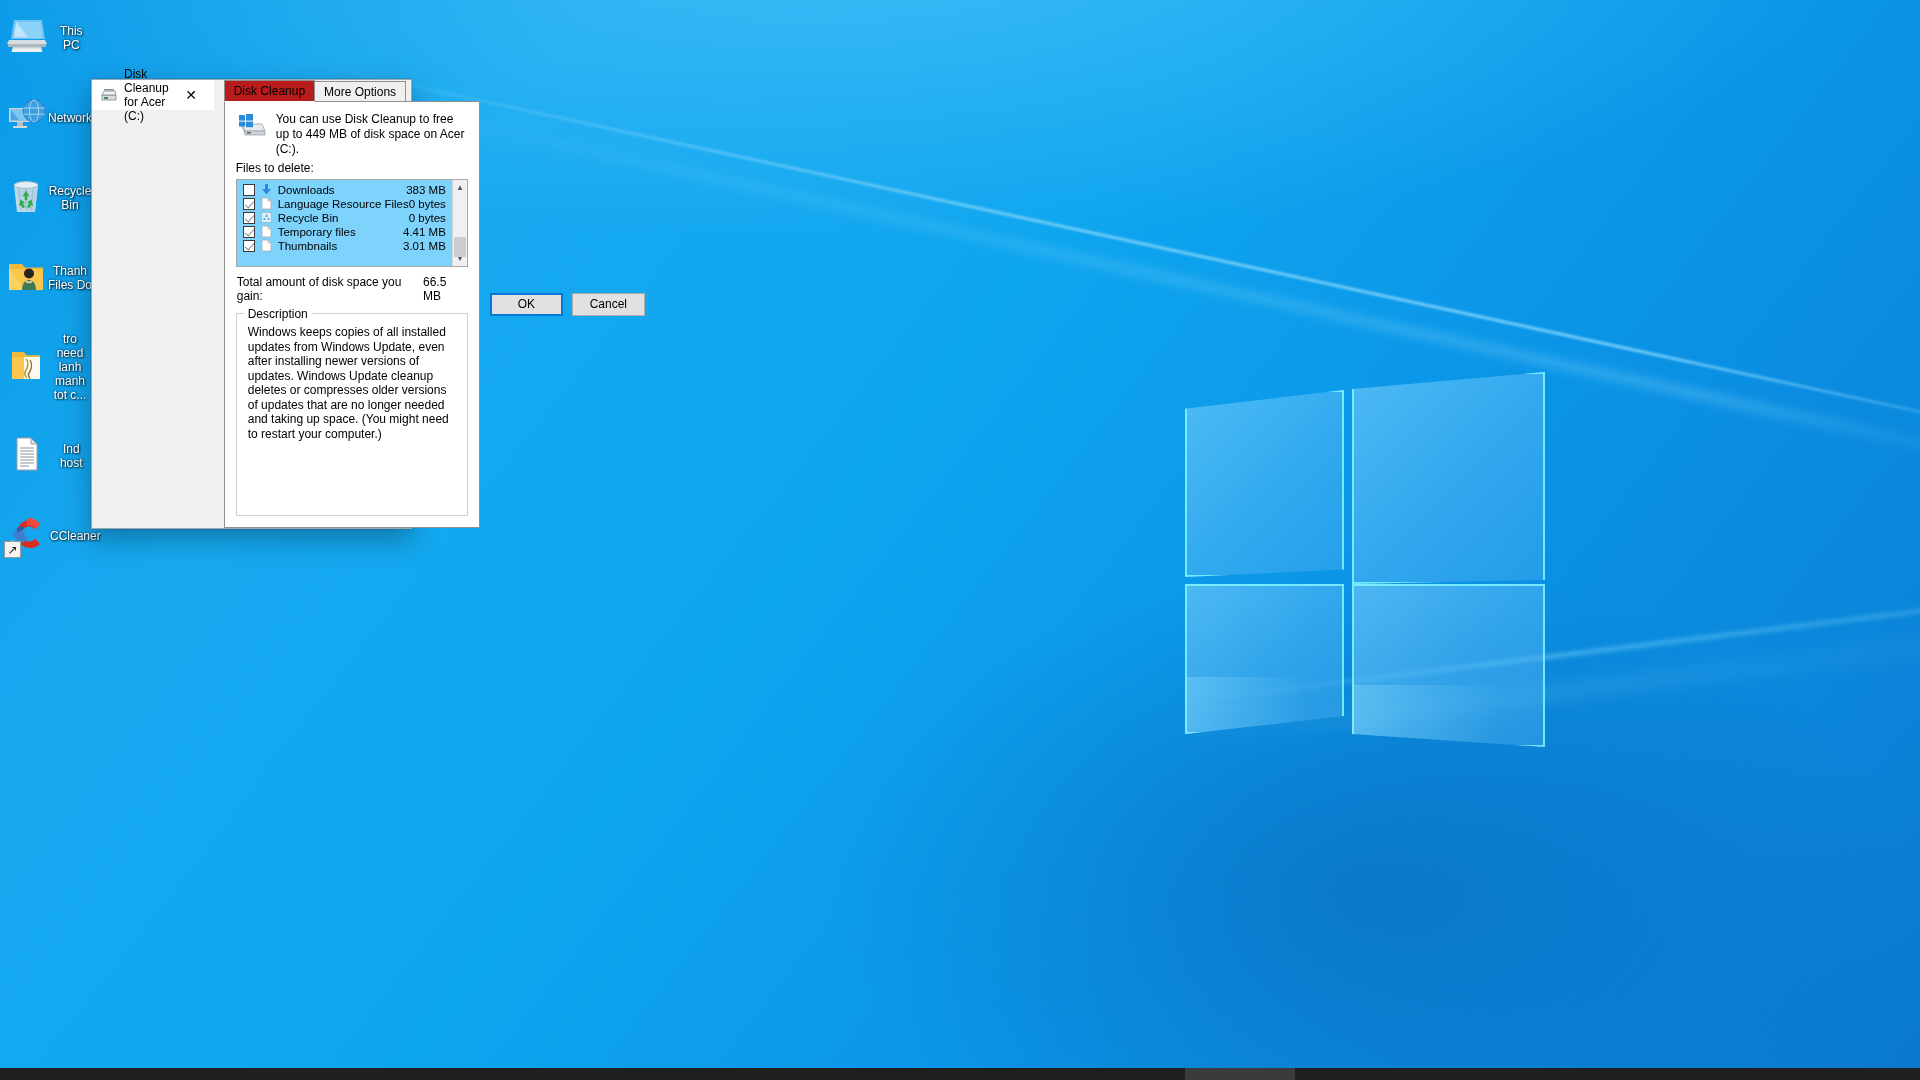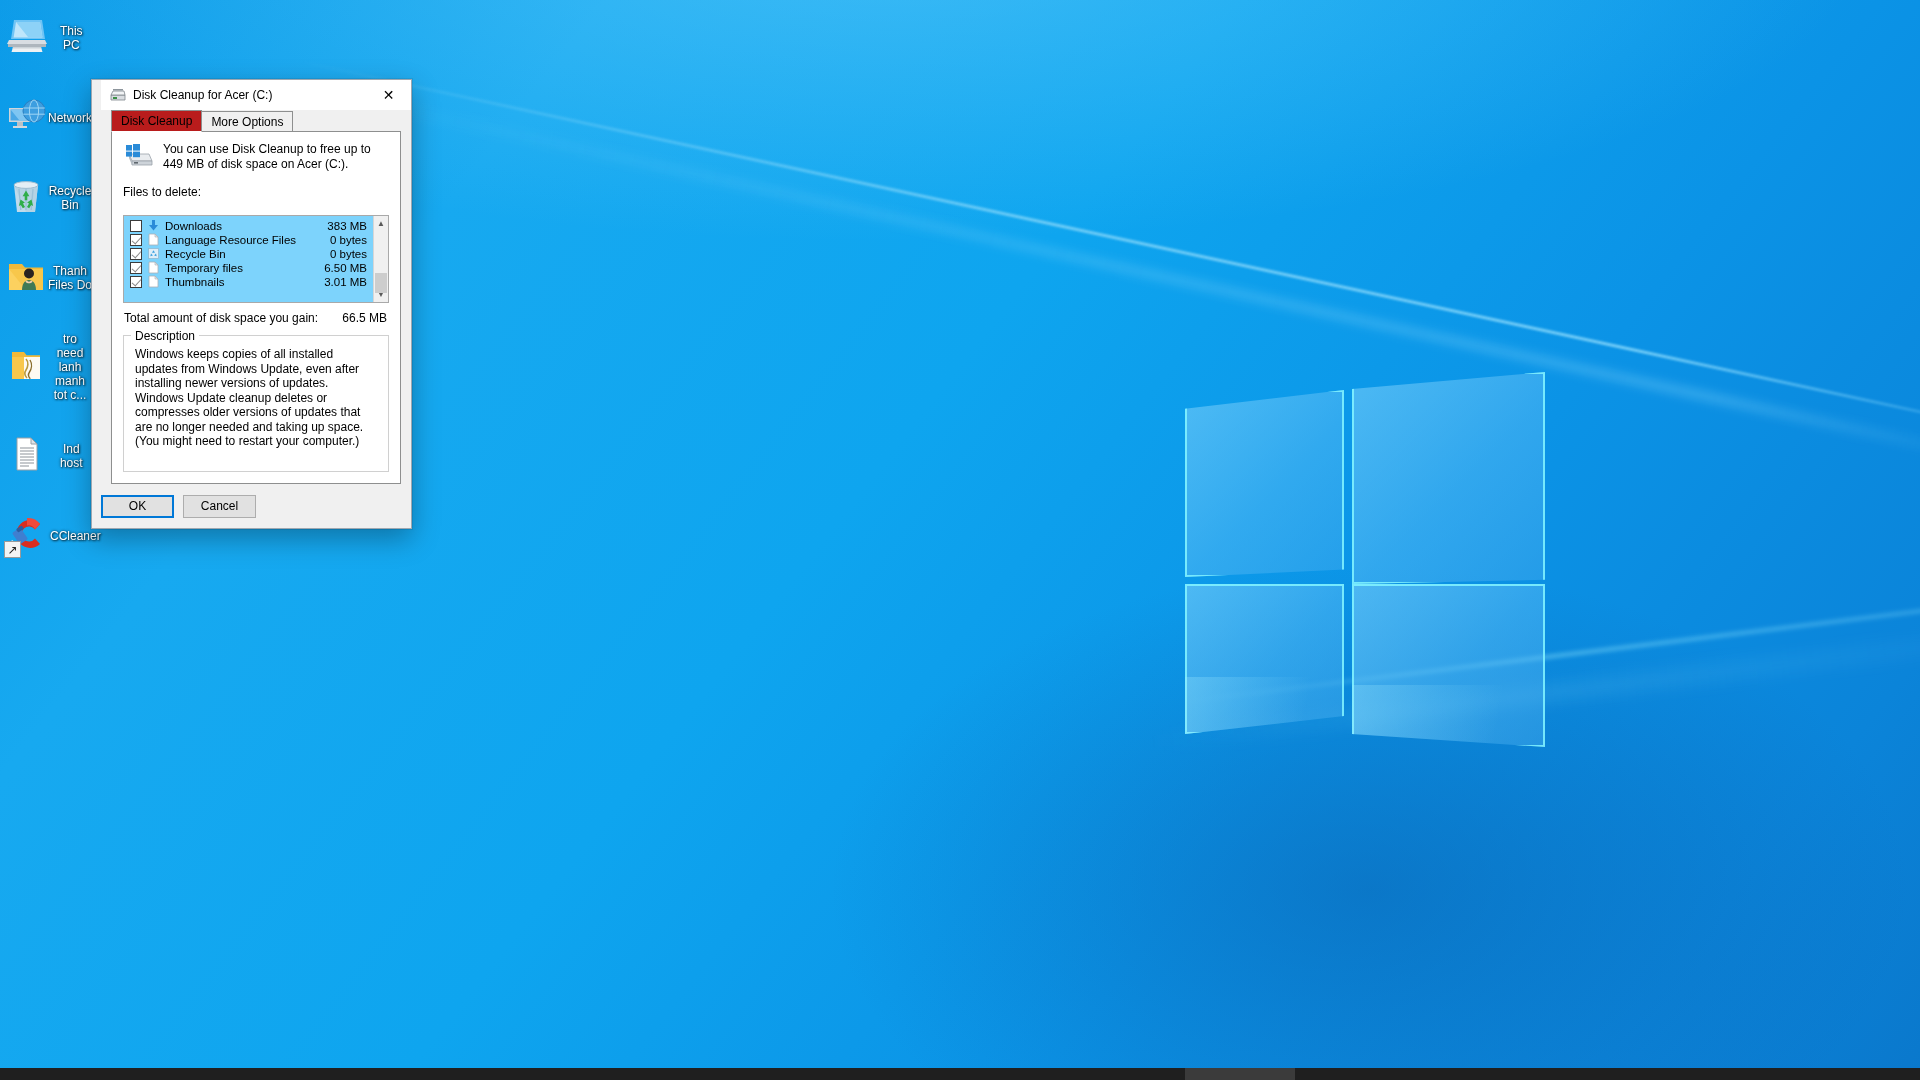--- a/index.html
+++ b/index.html
@@ -112,21 +112,21 @@
   
   #dialog {
     position: absolute;
     left: 91px; top: 79px;
     width: 321px; height: 450px;
     background: #f0f0f0;
     border: 1px solid #9ea7b0;
     box-shadow: 0 0 0 1px rgba(0,0,0,.07), 0 10px 26px rgba(0,0,0,.30);
     font-size: 12px;
     color: #000;
-    display: flex; flex-direction: column; padding-left: 9px;
+    display: flex; flex-direction: row;
   }
   #titlebar {
     height: 30px; flex: 0 0 30px;
     background: #ffffff;
     display: flex; align-items: center;
     padding-left: 9px;
     border-bottom: 0;
   }
   #titlebar .tb-icon { width: 16px; height: 16px; margin-right: 7px; position: relative; }
   #titlebar .tb-text { font-size: 12px; color: #000; flex: 1; }
@@ -164,25 +164,25 @@
     flex: 1;
     border: 1px solid #8e8f8f;
     background: #ffffff;
     margin-top: -1px;
     padding: 10px 11px 11px;
     display: flex; flex-direction: column;
     position: relative; z-index: 1;
   }
 
   
-  #hdr-row { display: flex; align-items: flex-start; gap: 10px; margin-bottom: 13px; }
+  #hdr-row { display: flex; align-items: flex-start; gap: 10px; margin-bottom: 4px; }
   #hdr-icon { width: 30px; height: 26px; flex: 0 0 30px; position: relative; }
   #hdr-text { font-size: 12px; line-height: 15px; max-width: 260px; }
 
-  #files-label { font-size: 12px; margin-bottom: 16px; }
+  #files-label { font-size: 12px; margin-bottom: 4px; }
 
   
   #listbox {
     border: 1px solid #a9a9a9;
     background: #7dd3fc;
     height: 88px;
     display: flex;
     overflow: hidden;
   }
   #listrows { flex: 1; padding: 3px 0 0 0; }
@@ -503,21 +503,21 @@
 
             <div class="lrow">
               <span class="cbx checked"></span>
               <span class="ritem-icon">
                 <svg width="13" height="13" viewBox="0 0 13 13">
                   <path d="M2 1 h6 l3 3 v8 h-9 z" fill="#fff" stroke="#aab0b6" stroke-width=".8"></path>
                   <path d="M8 1 l3 3 h-3 z" fill="#e3e7ea" stroke="#aab0b6" stroke-width=".6"></path>
                 </svg>
               </span>
               <span class="rname">Temporary files</span>
-              <span class="rsize">6.50 MB</span>
+              <span class="rsize">4.41 MB</span>
             </div>
 
             <div class="lrow">
               <span class="cbx checked"></span>
               <span class="ritem-icon">
                 <svg width="13" height="13" viewBox="0 0 13 13">
                   <path d="M2 1 h6 l3 3 v8 h-9 z" fill="#fff" stroke="#aab0b6" stroke-width=".8"></path>
                   <path d="M8 1 l3 3 h-3 z" fill="#e3e7ea" stroke="#aab0b6" stroke-width=".6"></path>
                 </svg>
               </span>

